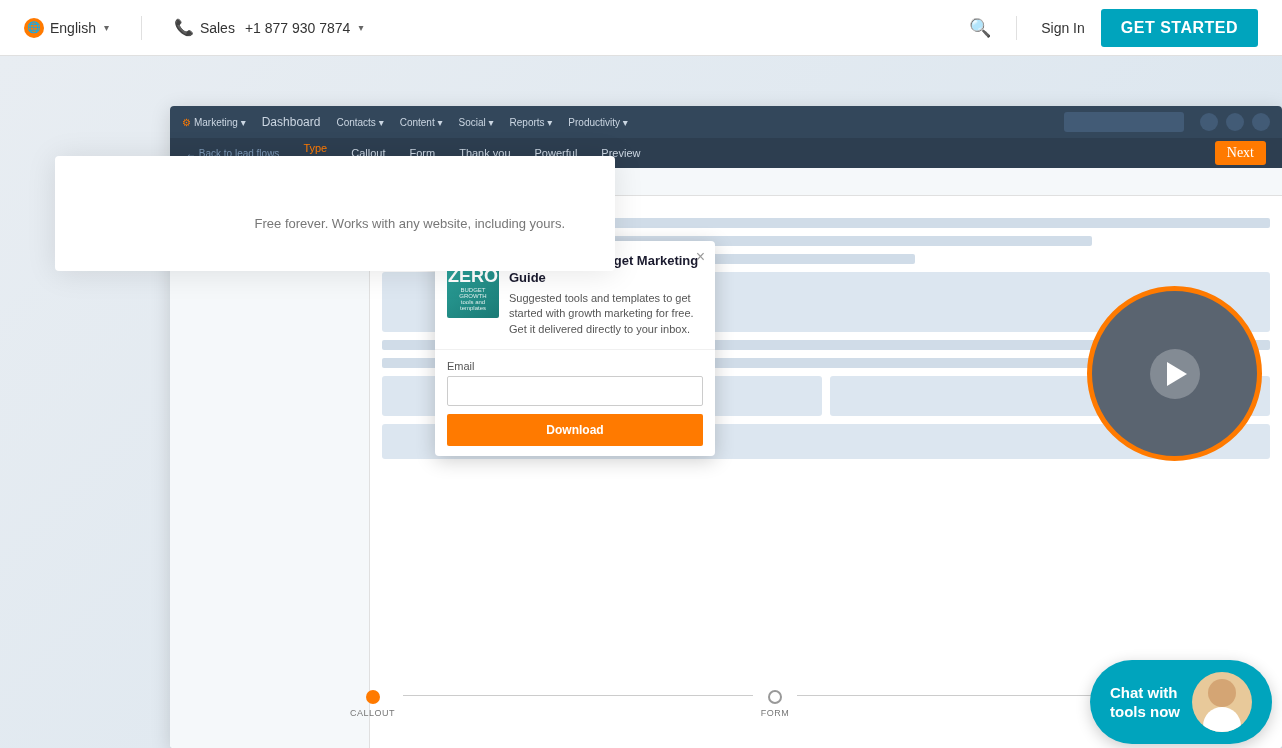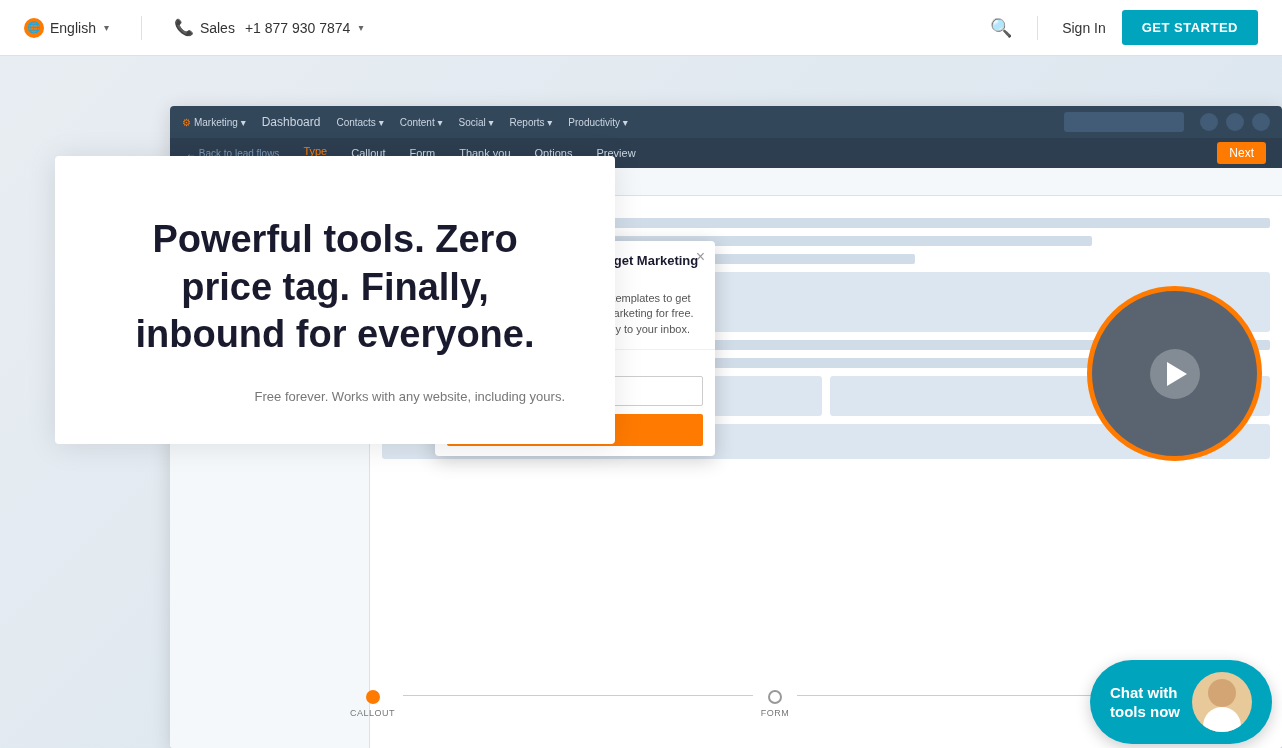--- a/index.html
+++ b/index.html
@@ -22,21 +22,21 @@
     .nav-sales { display: flex; align-items: center; gap: 6px; font-size: 14px; color: #333; cursor: pointer; }
     .nav-sales-icon { color: #ff7a00; font-size: 16px; }
     .chevron { font-size: 10px; color: #666; margin-left: 2px; }
     .nav-divider { width: 1px; height: 24px; background: #e0e0e0; margin: 0 8px; }
     .nav-right { display: flex; align-items: center; gap: 16px; margin-left: auto; }
     .nav-search { cursor: pointer; color: #555; font-size: 18px; }
     .nav-signin { font-size: 14px; color: #333; cursor: pointer; text-decoration: none; }
     .nav-get-started {
       background: #00a4bd;
       color: white;
-      font-size: 13px;
+      font-size: 16px;
       font-weight: 700;
       padding: 10px 20px;
       border: none;
       border-radius: 3px;
       cursor: pointer;
       letter-spacing: 0.5px;
       text-transform: uppercase;
     }
 
     
@@ -97,23 +97,23 @@
     .dash-nav-icon { width: 18px; height: 18px; background: #425b76; border-radius: 50%; }
     .dash-tab-bar {
       background: #2d3e50;
       height: 30px;
       display: flex;
       align-items: center;
       padding: 0 16px;
       gap: 24px;
     }
     .dash-tab { color: #cbd6e2; font-size: 11px; cursor: pointer; }
-    .dash-tab.active { color: #ff7a00; border-bottom: 3px solid #0ea5e9; padding-bottom: 2px; }
+    .dash-tab.active { color: #ff7a00; border-bottom: 8px solid #0ea5e9; padding-bottom: 2px; }
     .dash-back { color: #7c98b6; font-size: 10px; display: flex; align-items: center; gap: 4px; }
-    .dash-next-btn { margin-left: auto; background: #ff7a00; color: white; font-size: 12px; padding: 4px 12px; border-radius: 3px; }
+    .dash-next-btn { margin-left: auto; background: #ff7a00; color: white; font-size: 14px; padding: 4px 12px; border-radius: 3px; font-family: Liberation Serif, serif; }
     .dash-title-bar {
       background: #f5f8fa;
       height: 28px;
       display: flex;
       align-items: center;
       padding: 0 16px;
       border-bottom: 1px solid #e0e0e0;
     }
     .dash-title-text { font-size: 11px; color: #33475b; }
     .dash-body {
@@ -459,21 +459,21 @@
           <div class="dash-nav-icon"></div>
           <div class="dash-nav-icon"></div>
         </div>
       </div>
       <div class="dash-tab-bar">
         <span class="dash-back">← Back to lead flows</span>
         <span class="dash-tab active">Type</span>
         <span class="dash-tab">Callout</span>
         <span class="dash-tab">Form</span>
         <span class="dash-tab">Thank you</span>
-        <span class="dash-tab">Options</span>
+        <span class="dash-tab">Powerful</span>
         <span class="dash-tab">Preview</span>
         <div class="dash-next-btn">Next</div>
       </div>
       <div class="dash-title-bar">
         <span class="dash-title-text">Lead Conversion Form: Type</span>
       </div>
       <div class="dash-body">
         <div class="dash-sidebar"></div>
         <div class="dash-main-area">
 
@@ -532,21 +532,20 @@
     </div>
   </div>
 
   <div class="video-circle">
     <div class="video-play-btn">
       <div class="video-play-triangle"></div>
     </div>
   </div>
 
   <div class="hero-card">
-    <h1 class="hero-title">Powerful tools. Zero price tag. Finally, inbound for everyone.</h1>
     <p class="hero-subtitle">Free forever. Works with any website, including yours.</p>
   </div>
 
   <div class="chat-widget">
     <div class="chat-text">
       <span>Chat with</span><br>
       <span>tools now</span>
     </div>
     <div class="chat-avatar">
       <div class="avatar-figure">

